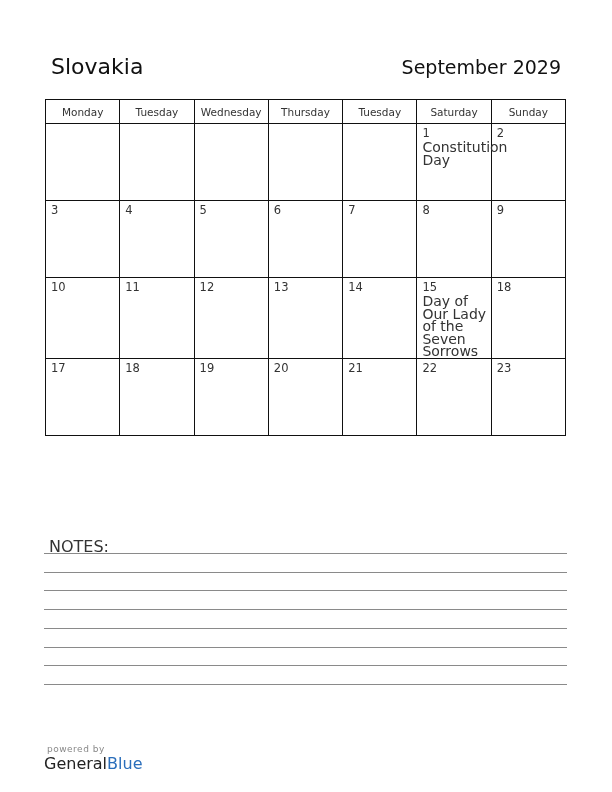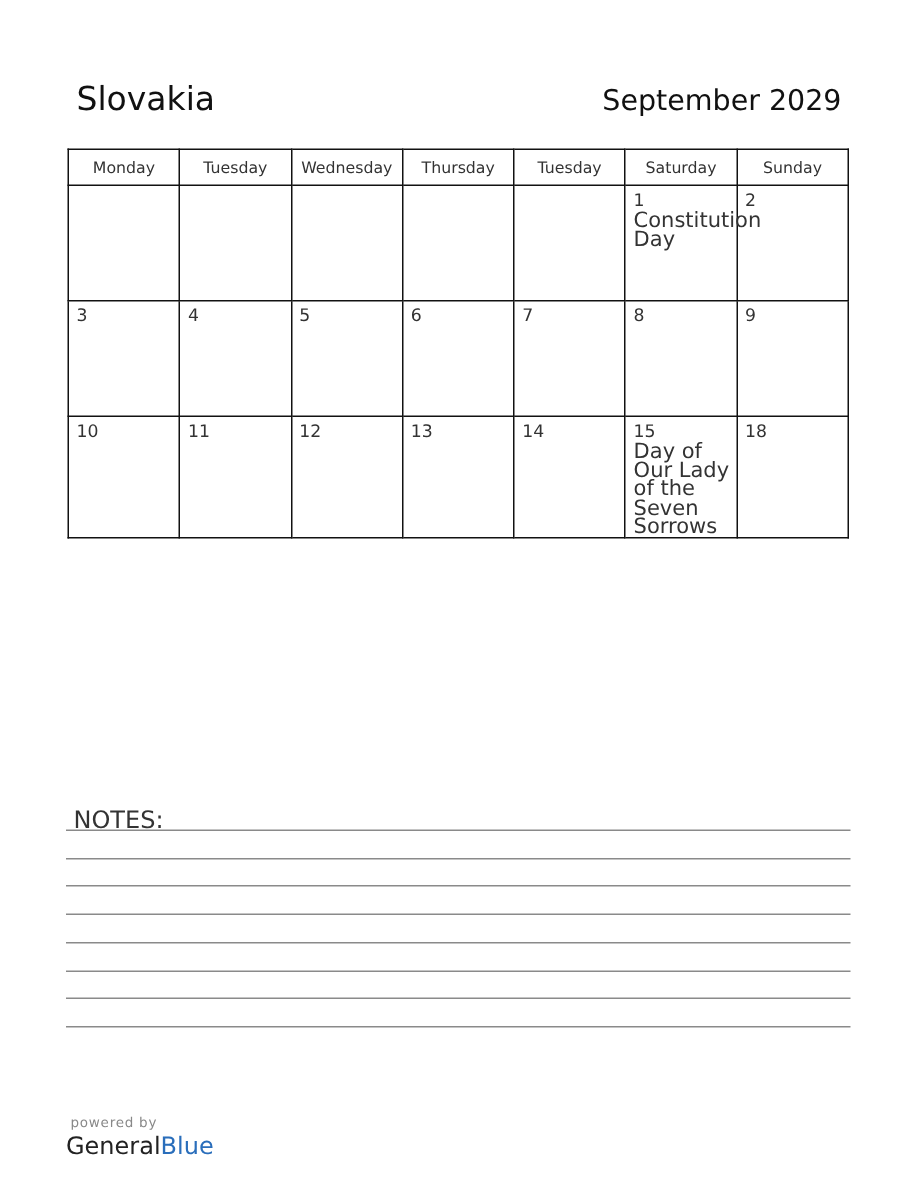--- a/index.html
+++ b/index.html
@@ -188,20 +188,43 @@
           <span class="day-num">14</span>
         </td>
         <td>
           <span class="day-num">15</span>
           <span class="holiday">Day of Our Lady of the Seven Sorrows</span>
         </td>
         <td>
           <span class="day-num">18</span>
         </td>
       </tr>
+      <tr>
+        <td>
+          <span class="day-num">17</span>
+        </td>
+        <td>
+          <span class="day-num">18</span>
+        </td>
+        <td>
+          <span class="day-num">19</span>
+        </td>
+        <td>
+          <span class="day-num">20</span>
+        </td>
+        <td>
+          <span class="day-num">21</span>
+        </td>
+        <td>
+          <span class="day-num">22</span>
+        </td>
+        <td>
+          <span class="day-num">23</span>
+        </td>
+      </tr>
     </tbody>
 </table>
 
 <div class="notes-label">NOTES:</div>
 <div id="notes-lines">
     <div class="note-line" style="top: 553px;"></div>
     <div class="note-line" style="top: 571.7px;"></div>
     <div class="note-line" style="top: 590.4px;"></div>
     <div class="note-line" style="top: 609.1px;"></div>
     <div class="note-line" style="top: 627.8px;"></div>

